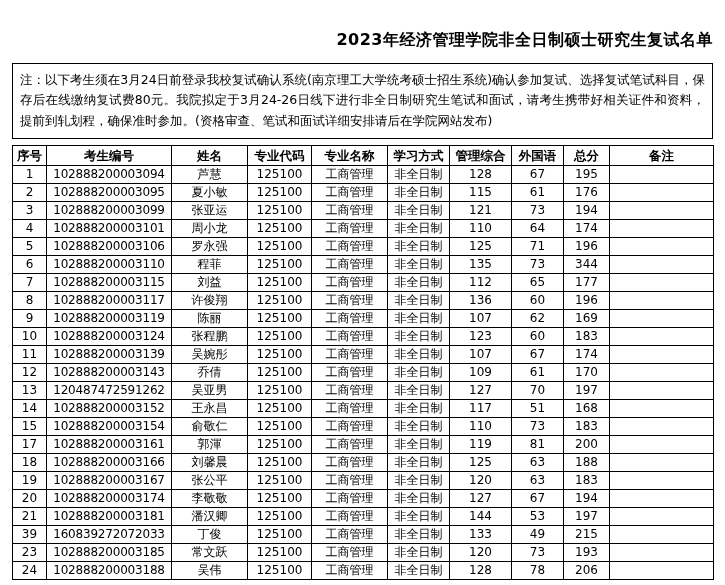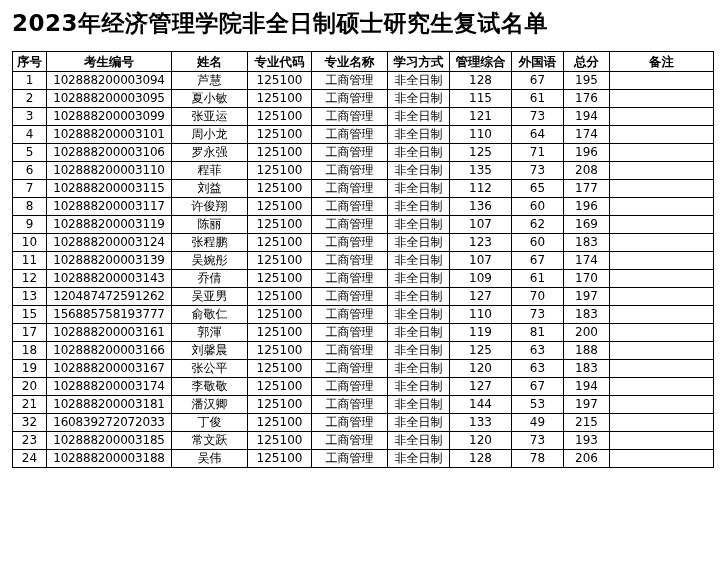--- a/index.html
+++ b/index.html
@@ -15,25 +15,25 @@
     overflow: hidden;
   }
   .page {
     width: 725px;
     height: 585px;
     box-sizing: border-box;
     padding: 0 12px;
     position: relative;
   }
   .doc-title {
-    text-align: left;
-    font-size: 23px;
+    text-align: right;
+    font-size: 16px;
     font-weight: bold;
     letter-spacing: 0.5px;
-    padding: 8px 0 12px 0;
+    padding: 30px 0 12px 0;
   }
   .note-box {
     border: 1px solid #000;
     padding: 6px 7px 7px 7px;
     font-size: 12.5px;
     line-height: 1.62;
     text-align: justify;
     margin-bottom: 6px;
   }
   .note-box p {
@@ -75,20 +75,23 @@
   col.c8 { width: 46px; }
   col.c9 { width: 104px; }
 </style>
 </head>
 <body>
 
 <div class="page">
 
   <div class="doc-title">2023年经济管理学院非全日制硕士研究生复试名单</div>
 
+  <div class="note-box">
+    <p>注：以下考生须在3月24日前登录我校复试确认系统(南京理工大学统考硕士招生系统)确认参加复试、选择复试笔试科目，保存后在线缴纳复试费80元。我院拟定于3月24-26日线下进行非全日制研究生笔试和面试，请考生携带好相关证件和资料，提前到轧划程，确保准时参加。(资格审查、笔试和面试详细安排请后在学院网站发布)</p>
+  </div>
 
   <table class="grid">
     <colgroup>
       <col class="c0">
         <col class="c1">
         <col class="c2">
         <col class="c3">
         <col class="c4">
       <col class="c5">
         <col class="c6">
@@ -173,21 +176,21 @@
         </tr>
         <tr>
           <td class="num">6</td>
           <td class="code">102888200003110</td>
           <td class="name">程菲</td>
           <td>125100</td>
           <td>工商管理</td>
           <td>非全日制</td>
           <td>135</td>
           <td>73</td>
-          <td>208</td>
+          <td>344</td>
           <td></td>
         </tr>
         <tr>
           <td class="num">7</td>
           <td class="code">102888200003115</td>
           <td class="name">刘益</td>
           <td>125100</td>
           <td>工商管理</td>
           <td>非全日制</td>
           <td>112</td>
@@ -261,22 +264,34 @@
           <td class="name">吴亚男</td>
           <td>125100</td>
           <td>工商管理</td>
           <td>非全日制</td>
           <td>127</td>
           <td>70</td>
           <td>197</td>
           <td></td>
         </tr>
         <tr>
+          <td class="num">14</td>
+          <td class="code">102888200003152</td>
+          <td class="name">王永昌</td>
+          <td>125100</td>
+          <td>工商管理</td>
+          <td>非全日制</td>
+          <td>117</td>
+          <td>51</td>
+          <td>168</td>
+          <td></td>
+        </tr>
+        <tr>
           <td class="num">15</td>
-          <td class="code">156885758193777</td>
+          <td class="code">102888200003154</td>
           <td class="name">俞敬仁</td>
           <td>125100</td>
           <td>工商管理</td>
           <td>非全日制</td>
           <td>110</td>
           <td>73</td>
           <td>183</td>
           <td></td>
         </tr>
         <tr>
@@ -333,21 +348,21 @@
           <td class="name">潘汉卿</td>
           <td>125100</td>
           <td>工商管理</td>
           <td>非全日制</td>
           <td>144</td>
           <td>53</td>
           <td>197</td>
           <td></td>
         </tr>
         <tr>
-          <td class="num">32</td>
+          <td class="num">39</td>
           <td class="code">160839272072033</td>
           <td class="name">丁俊</td>
           <td>125100</td>
           <td>工商管理</td>
           <td>非全日制</td>
           <td>133</td>
           <td>49</td>
           <td>215</td>
           <td></td>
         </tr>

